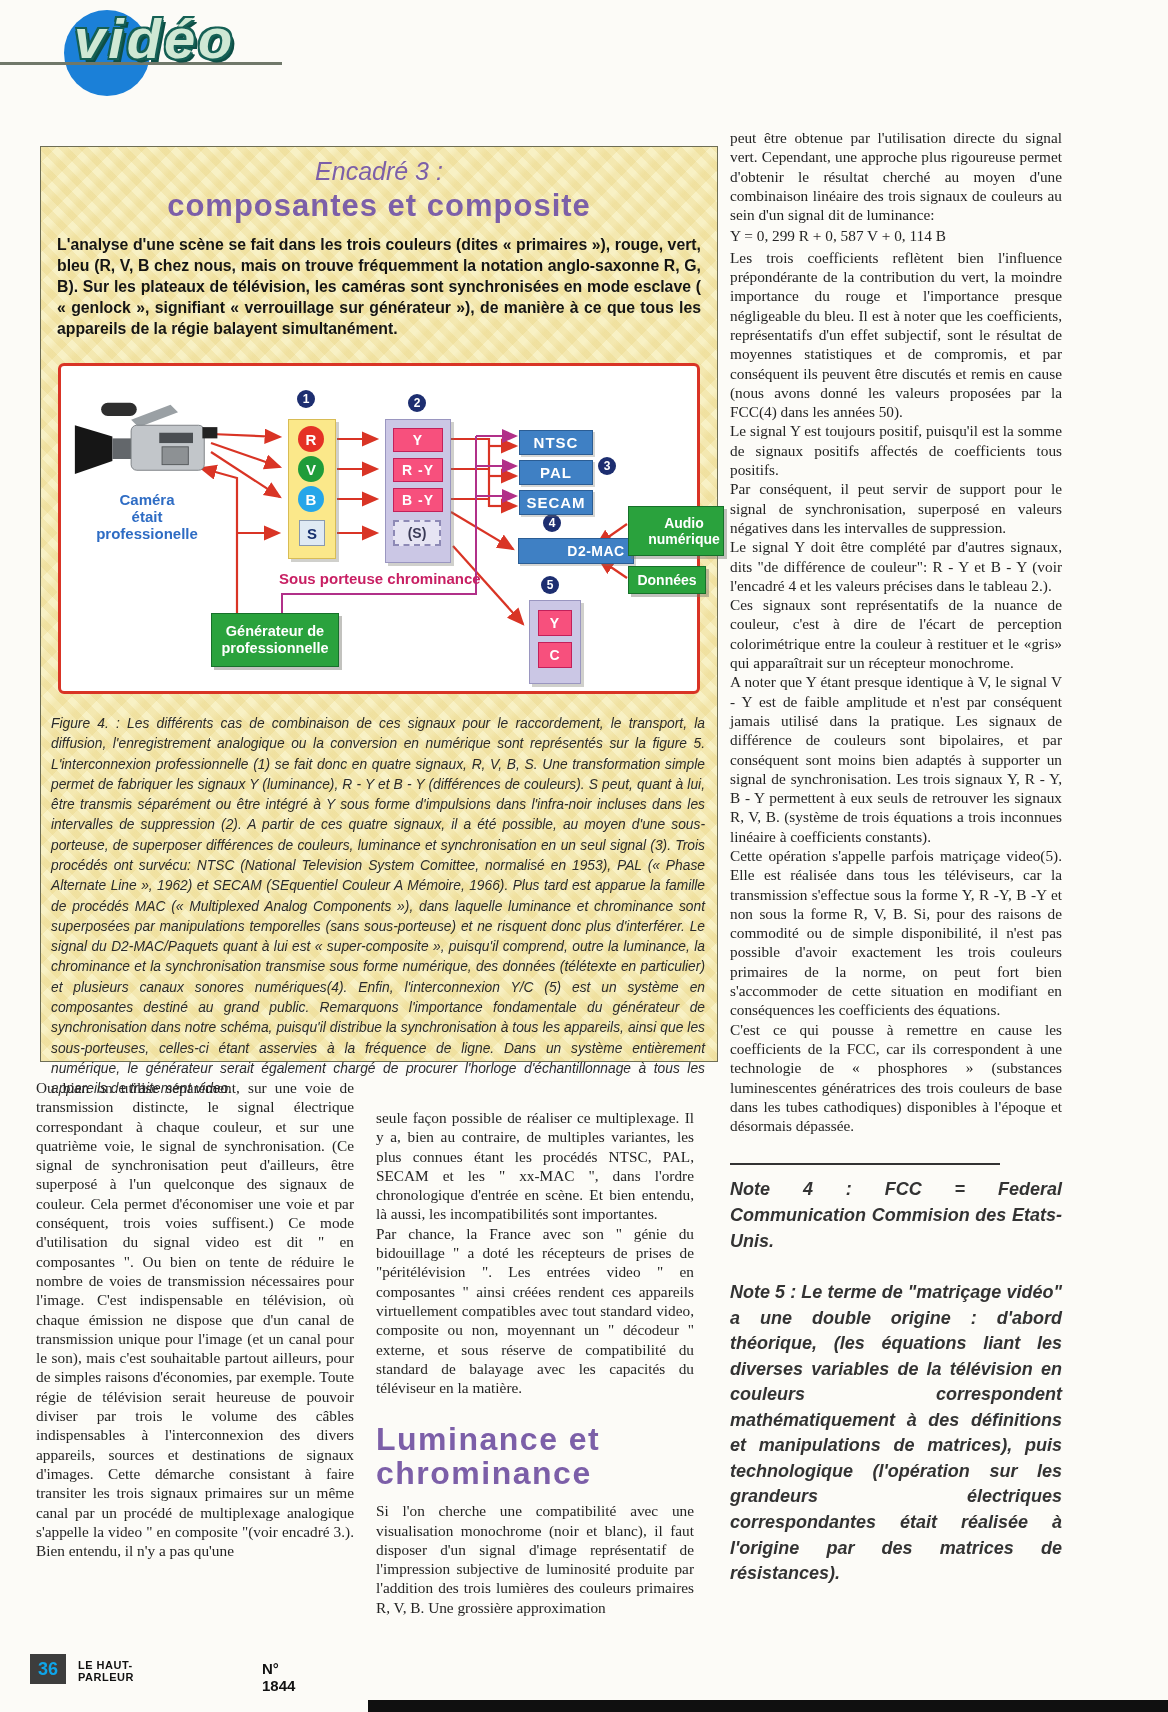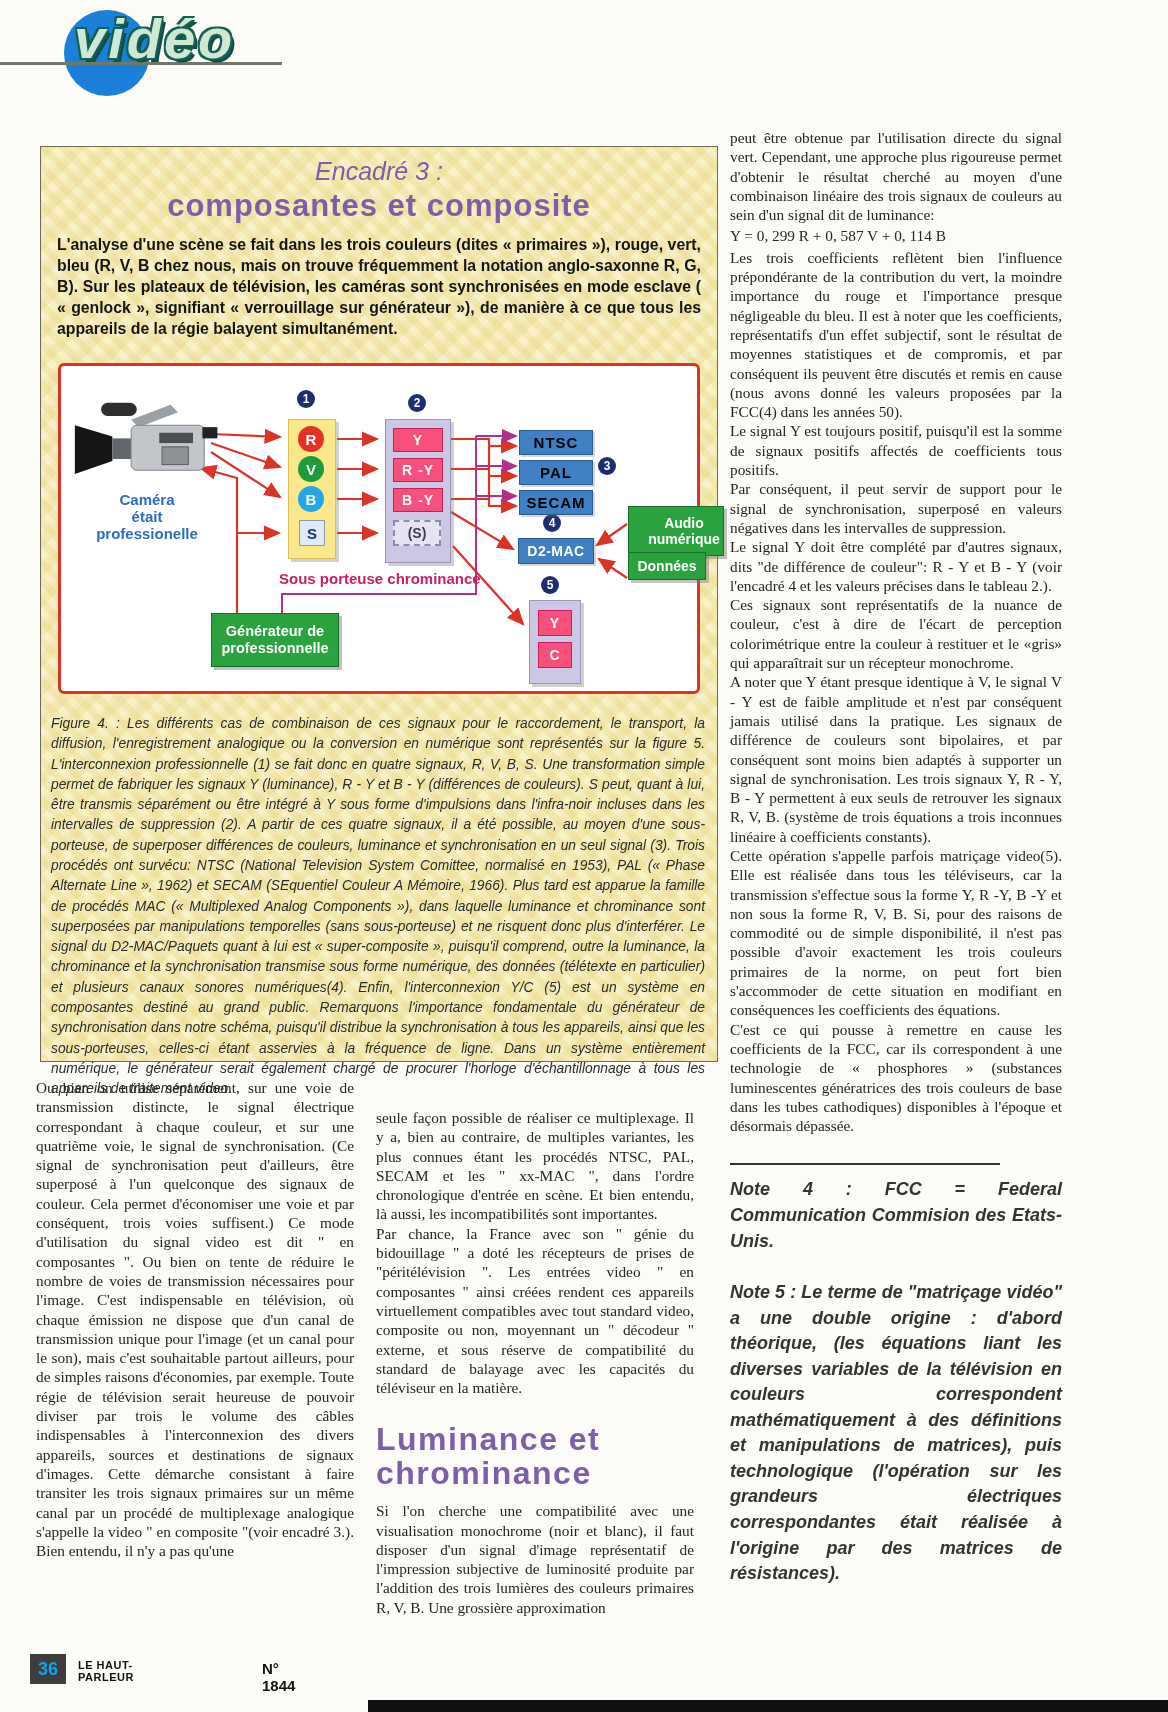--- a/index.html
+++ b/index.html
@@ -52,31 +52,31 @@
   .panel2{position:absolute;left:324px;top:53px;width:64px;height:142px;background:#cbc7e5;
           border:1px solid #9a96c0;box-shadow:3px 3px 0 rgba(120,120,110,.35);}
   .pink{position:absolute;width:48px;height:22px;background:#f7507d;border:1px solid #c2205a;
         color:#fff;font-weight:bold;font-size:14px;letter-spacing:1px;
         display:flex;align-items:center;justify-content:center;}
   .py{left:332px;top:62px;} .pry{left:332px;top:92px;} .pby{left:332px;top:122px;}
   .ps{position:absolute;left:332px;top:154px;width:48px;height:26px;background:#e6e4f3;
       border:2px dashed #8d89b5;color:#3a3a56;font-weight:bold;font-size:14px;box-sizing:border-box;
       display:flex;align-items:center;justify-content:center;}
   .std{position:absolute;left:458px;width:72px;height:23px;background:#3f80c4;border:1px solid #2b5d94;
-       color:#000000;font-weight:bold;font-size:15px;letter-spacing:1px;
+       color:#ffffff;font-weight:bold;font-size:15px;letter-spacing:1px;
        display:flex;align-items:center;justify-content:center;box-shadow:2px 2px 0 rgba(120,120,110,.3);}
   .ntsc{top:64px;} .pal{top:94px;} .secam{top:124px;}
   .d2mac{position:absolute;left:457px;top:172px;width:74px;height:24px;background:#3f80c4;
          border:1px solid #2b5d94;color:#fff;font-weight:bold;font-size:14px;letter-spacing:.5px;
-         display:flex;align-items:center;justify-content:center;box-shadow:2px 2px 0 rgba(120,120,110,.3);}
+         display:flex;align-items:center;justify-content:center;box-shadow:2px 2px 0 rgba(120,120,110,.3);padding-left:40px;}
   .greenbox{position:absolute;background:#2aa23d;border:1px solid #17702a;color:#fff;font-weight:bold;
             display:flex;align-items:center;justify-content:center;text-align:center;
             box-shadow:3px 3px 0 rgba(120,120,110,.45);}
   .audio{left:567px;top:140px;width:78px;height:48px;font-size:14px;line-height:1.15;white-space:pre-line;padding-left:16px;}
-  .donnees{left:567px;top:186px;width:76px;height:26px;font-size:14px;}
+  .donnees{left:567px;top:200px;width:76px;height:26px;font-size:14px;}
   .generateur{left:150px;top:247px;width:126px;height:52px;font-size:14.5px;line-height:1.2;white-space:pre-line;}
   .yc-panel{position:absolute;left:468px;top:234px;width:50px;height:82px;background:#cbc7e5;
             border:1px solid #9a96c0;box-shadow:3px 3px 0 rgba(120,120,110,.35);}
   .ycy{left:477px;top:244px;width:32px;height:24px;} .ycc{left:477px;top:276px;width:32px;height:24px;}
   .sous-label{position:absolute;left:218px;top:204px;width:230px;color:#c81f63;font-weight:bold;font-size:15px;}
 
   .enc-caption{margin:20px 12px 0 10px;font-family:"Liberation Sans",sans-serif;font-style:italic;
                font-size:13.8px;line-height:1.47;text-align:justify;color:#2b2b2b;}
 
   

